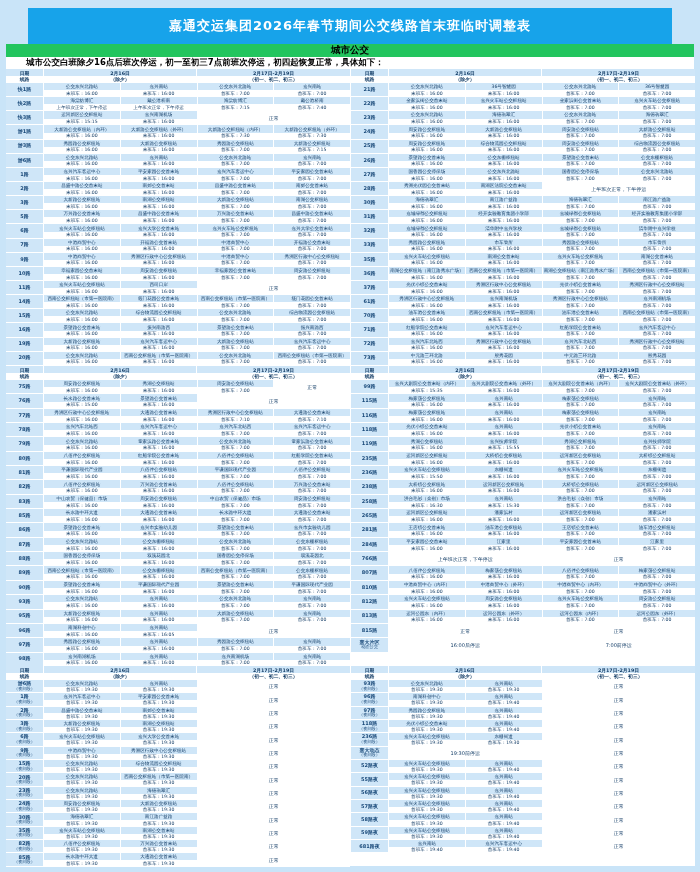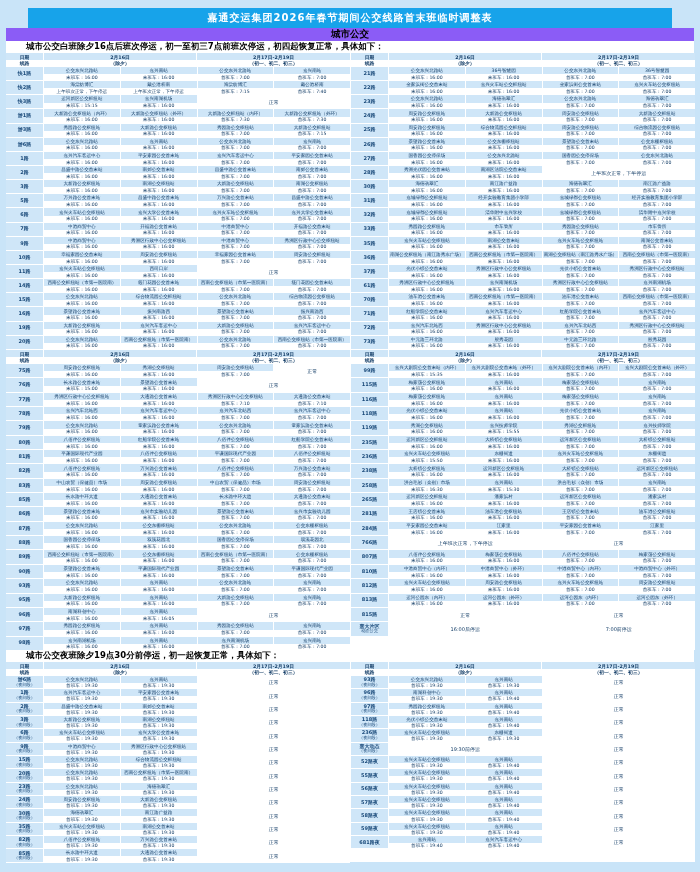--- a/index.html
+++ b/index.html
@@ -1,22 +1,22 @@
 <!DOCTYPE html>
 <html><head>
 <meta charset="utf-8">
 <style>
   * { margin:0; padding:0; box-sizing:border-box; }
   html,body { width:700px; height:872px; overflow:hidden; }
   body { background:#c9e4f8; font-family:"DejaVu Sans","Liberation Sans",sans-serif; color:#123c66; }
   .page { width:700px; height:872px; padding:8px 6px 0 6px; }
-  .titlebar { height:20px; margin:0 22px; background:#17a3ea; color:#fff; font-size:10px;
+  .titlebar { height:36px; margin:0 22px; background:#17a3ea; color:#fff; font-size:13px;
               font-weight:bold; display:flex; align-items:center; justify-content:center; letter-spacing:1px; }
   .white-wrap { background:#ffffff; margin-top:0; }
-  .subtitle { height:13px; background:#8b5cf6; color:#000; font-weight:bold; font-size:9.5px;
+  .subtitle { height:13px; background:#22c55e; color:#000; font-weight:bold; font-size:9.5px;
               display:flex; align-items:center; justify-content:center;font-family:Liberation Serif, serif; }
   .note { height:12px; background:#fff; color:#000; font-weight:bold; font-size:8.5px;
           display:flex; align-items:center; padding-left:20px; white-space:nowrap; overflow:hidden; }
   .tables-row { display:flex; background:#fff; }
   .half { width:344px; background:#fff; }
   .half + .half { margin-left:1px; }
 
   
   .thead .h1 { display:flex; height:7px; }
   .thead .h2 { display:flex; height:6px; }
@@ -1874,21 +1874,20 @@
                 <div class="mtext">16:00后停运</div>
               </div>
               <div class="cell merged span2">
                 <div class="mtext">7:00前停运</div>
               </div>
             </div>
           </div>
           <div class="filler"></div>
         </div>
     </div>
-    <div class="note">城市公交夜班除夕19点30分前停运，初一起恢复正常，具体如下：</div>
     <div class="tables-row">
       <div class="half night" id="t-nightl" style="height: 200px; display: flex; flex-direction: column;">
           <div class="thead">
             <div class="h1">
               <div class="hc w-route">日期</div>
               <div class="hc w-group">2月16日</div>
               <div class="hc w-group">2月17日-2月19日</div>
             </div>
             <div class="h2">
               <div class="hc w-route">线路</div>

